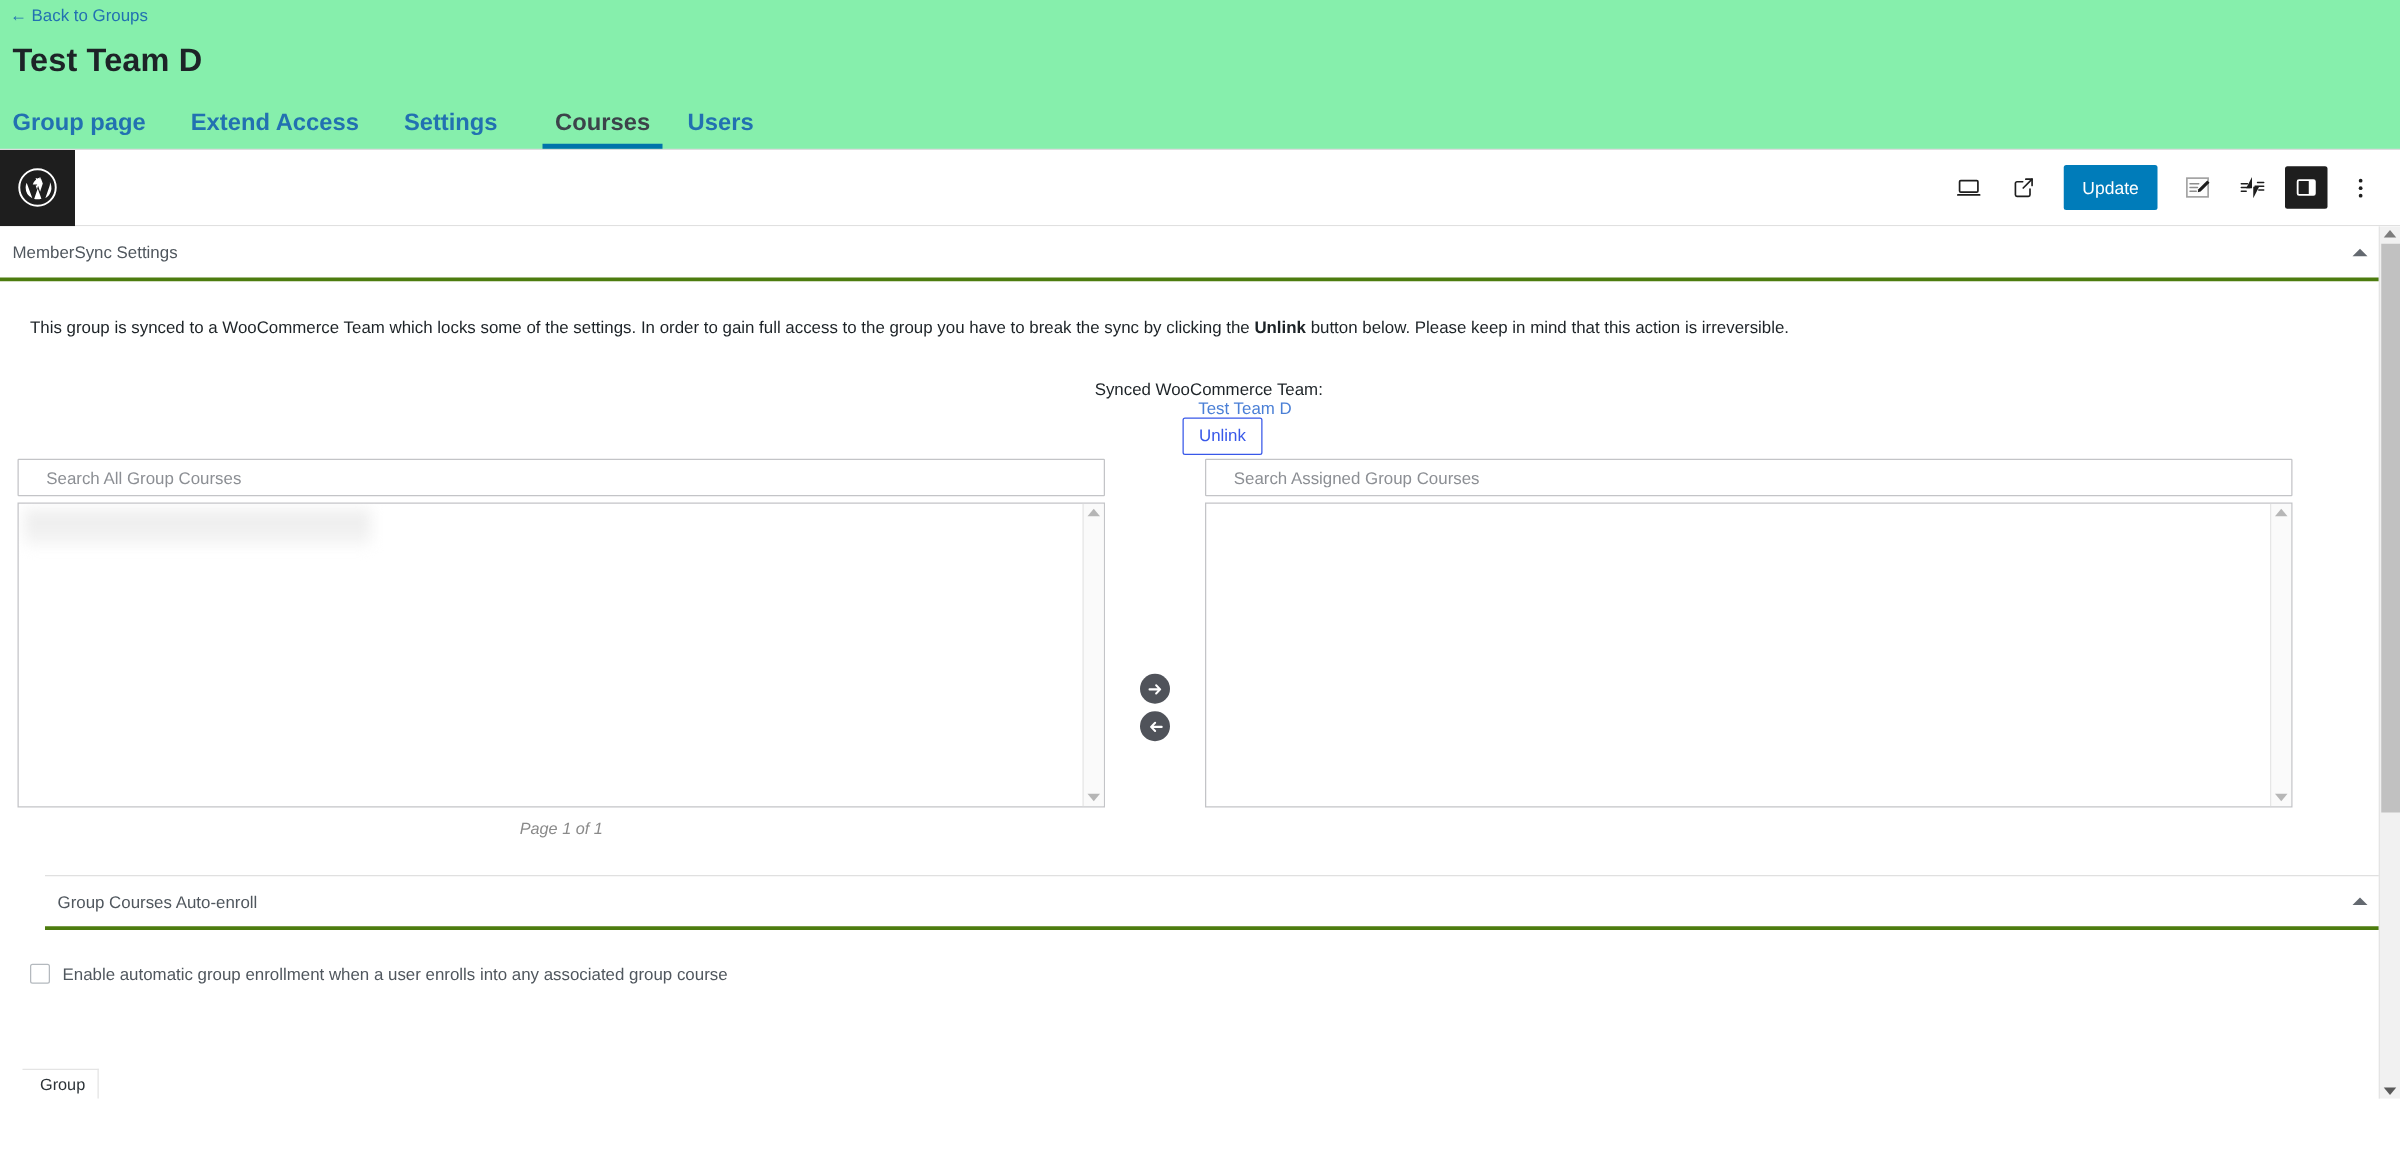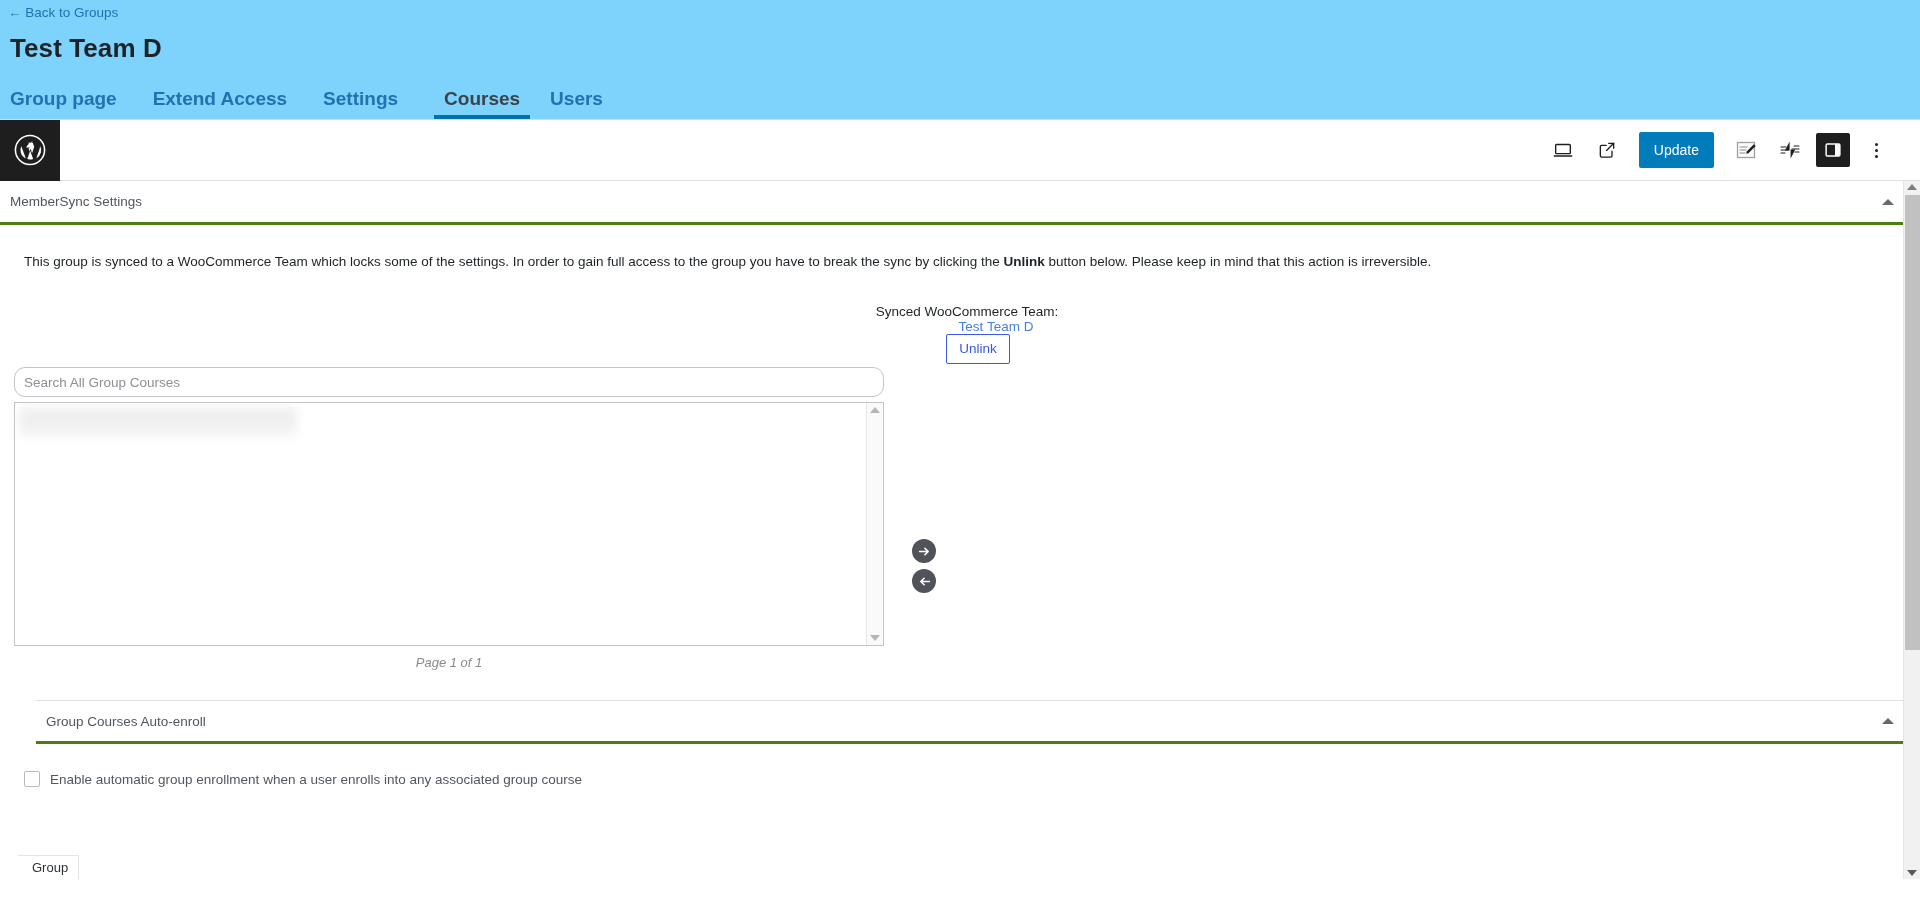--- a/index.html
+++ b/index.html
@@ -8,21 +8,21 @@
     width: 1920px; height: 919px;
     overflow: hidden;
     background: #ffffff;
     font-family: "Liberation Sans", sans-serif;
     -webkit-font-smoothing: antialiased;
   }
 
   
   #admin-header {
     padding: 0 0 0 0;
-    background: #7dd3fc;
+    background: #86efac;
   }
   #back-link {
     display: inline-block;
     margin: 4px 0 0 8px;
     font-size: 13.5px;
     color: #2271b1;
     text-decoration: none;
     line-height: 18px;
   }
   #page-title {
@@ -81,21 +81,21 @@
     align-items: center;
     justify-content: center;
     cursor: pointer;
     flex: none;
   }
   #wp-logo-button svg { display: block; }
   #toolbar-right {
     display: flex;
     align-items: center;
     gap: 8px;
-    padding-right: 26px;
+    padding-right: 14px;
   }
   .tb-icon-btn {
     width: 36px; height: 36px;
     display: flex; align-items: center; justify-content: center;
     background: transparent;
     border: none;
     cursor: pointer;
     color: #1e1e1e;
     border-radius: 2px;
   }
@@ -209,22 +209,22 @@
     display: flex;
     margin-top: 29px;
     padding: 0 14px 0 14px;
     align-items: flex-start;
   }
   .list-col { width: 870px; }
   .list-search {
     width: 100%;
     height: 30px;
     border: 1px solid #c3c4c7;
-    border-radius: 11px;
-    padding: 0 9px;
+    border-radius: 1px;
+    padding: 0 22px;
     font-size: 13.5px;
     font-family: "Liberation Sans", sans-serif;
     color: #2c3338;
     background: #fff;
     outline: none;
   }
   .list-search::placeholder { color: #8c8f94; }
   .list-box {
     position: relative;
     margin-top: 5px;
@@ -488,20 +488,29 @@
           <path d="M2 8h10M8.5 4l4 4-4 4" stroke="#ffffff" stroke-width="2" stroke-linecap="round" stroke-linejoin="round"></path>
         </svg>
       </button>
       <button class="round-btn">
         <svg width="13" height="13" viewBox="0 0 16 16" fill="none">
           <path d="M14 8H4M7.5 4l-4 4 4 4" stroke="#ffffff" stroke-width="2" stroke-linecap="round" stroke-linejoin="round"></path>
         </svg>
       </button>
     </div>
 
+    <div class="list-col">
+      <input class="list-search" type="text" placeholder="Search Assigned Group Courses" style="">
+      <div class="list-box">
+        <div class="inner-scrollbar">
+          <span class="sb-arrow-up"></span>
+          <span class="sb-arrow-down"></span>
+        </div>
+      </div>
+    </div>
 
   </div>
 
   <div class="panel-header" style="margin-top:30px; border-top:1px solid #e0e0e0;margin-left:36px;">
     <span class="panel-title">Group Courses Auto-enroll</span>
     <span class="collapse-arrow"></span>
   </div>
 
   <div id="auto-enroll-row">
     <input type="checkbox" id="auto-enroll-checkbox" style="">

